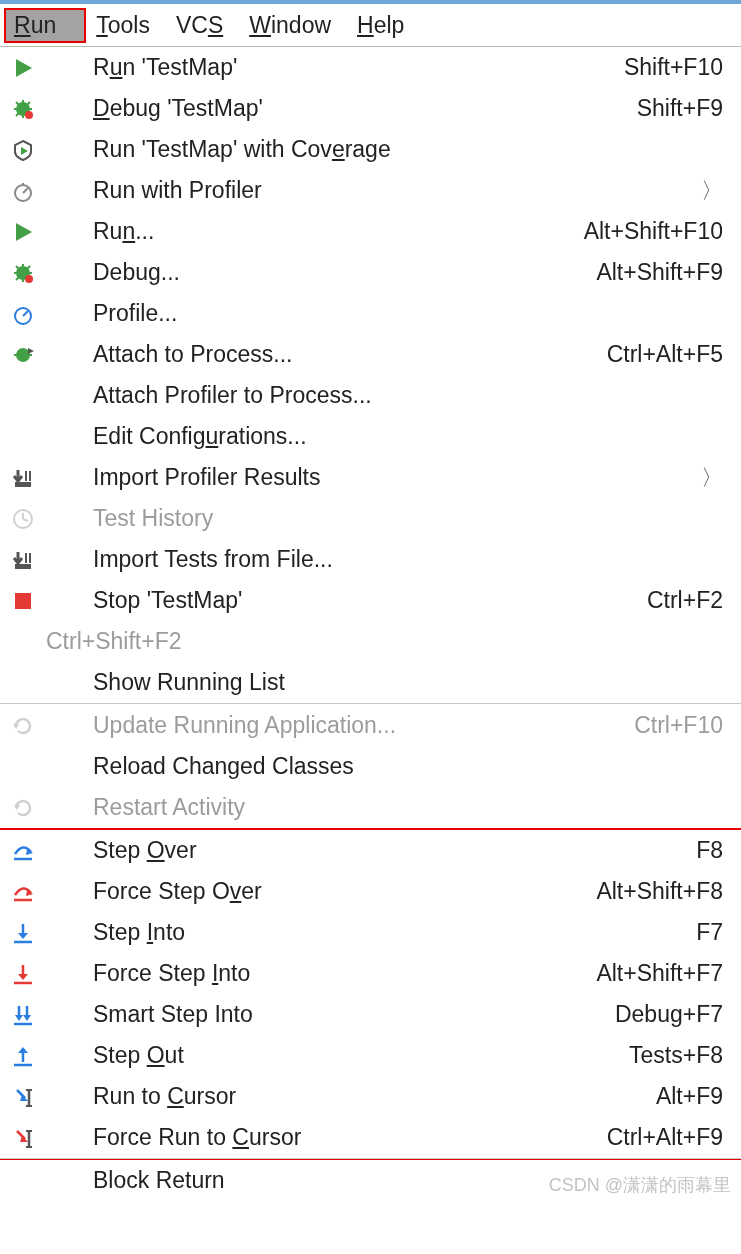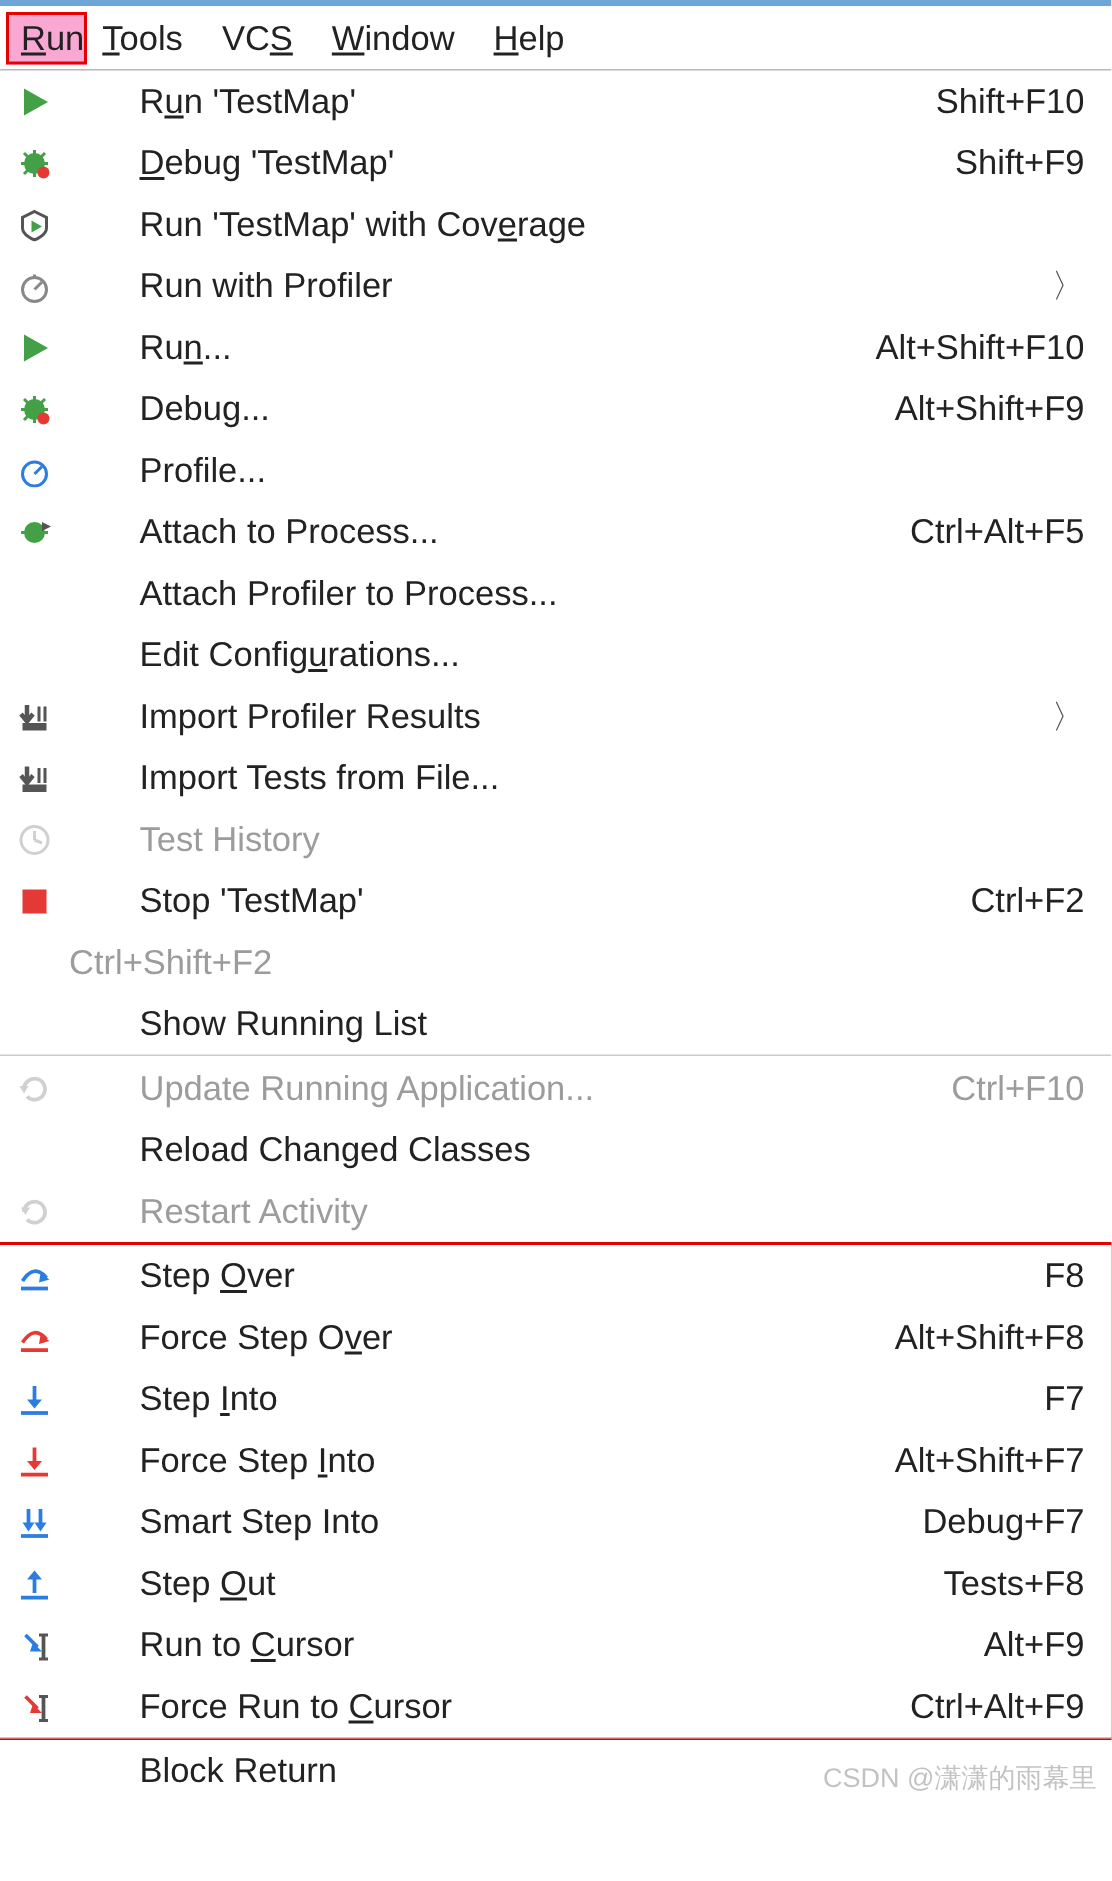--- a/index.html
+++ b/index.html
@@ -25,22 +25,22 @@
     height: 42px;
     padding-left: 4px;
     font-size: 23px;
   }
   .menubar .mitem {
     padding: 4px 16px 4px 10px;
     cursor: default;
   }
   .menubar .mitem.selected {
     border: 2px solid #e60000;
-    padding: 2px 0 2px 8px;
-    background: #f9a8d4;
+    padding: 2px 28px 2px 8px;
+    background: #a3a3a3;
   }
   .mnemonic { text-decoration: underline; }
 
   
   .menu {
     border-top: 1px solid #b8b8b8;
     width: 741px;
     box-sizing: border-box;
     background: #fff;
   }
@@ -196,35 +196,35 @@
       </div>
       <div class="menu-row">
         <div class="iconcell">
           <svg class="ico" viewBox="0 0 22 22" style="">
             <use href="#i-import"></use>
           </svg>
         </div>
         <div class="label">Import Profiler Results</div>
         <div class="chevron">〉</div>
       </div>
-      <div class="menu-row">
-        <div class="iconcell">
-          <svg class="ico" viewBox="0 0 22 22" style="">
-            <use href="#i-import"></use>
-          </svg>
-        </div>
-        <div class="label">Import Tests from File...</div>
-      </div>
       <div class="menu-row disabled">
         <div class="iconcell">
           <svg class="ico" viewBox="0 0 22 22" style="filter:grayscale(1);opacity:.55">
             <use href="#i-clock"></use>
           </svg>
         </div>
         <div class="label">Test History</div>
+      </div>
+      <div class="menu-row">
+        <div class="iconcell">
+          <svg class="ico" viewBox="0 0 22 22" style="">
+            <use href="#i-import"></use>
+          </svg>
+        </div>
+        <div class="label">Import Tests from File...</div>
       </div>
       <div class="menu-row">
         <div class="iconcell">
           <svg class="ico" viewBox="0 0 22 22" style="">
             <use href="#i-stop"></use>
           </svg>
         </div>
         <div class="label">Stop 'TestMap'</div>
         <div class="shortcut">Ctrl+F2</div>
       </div>

